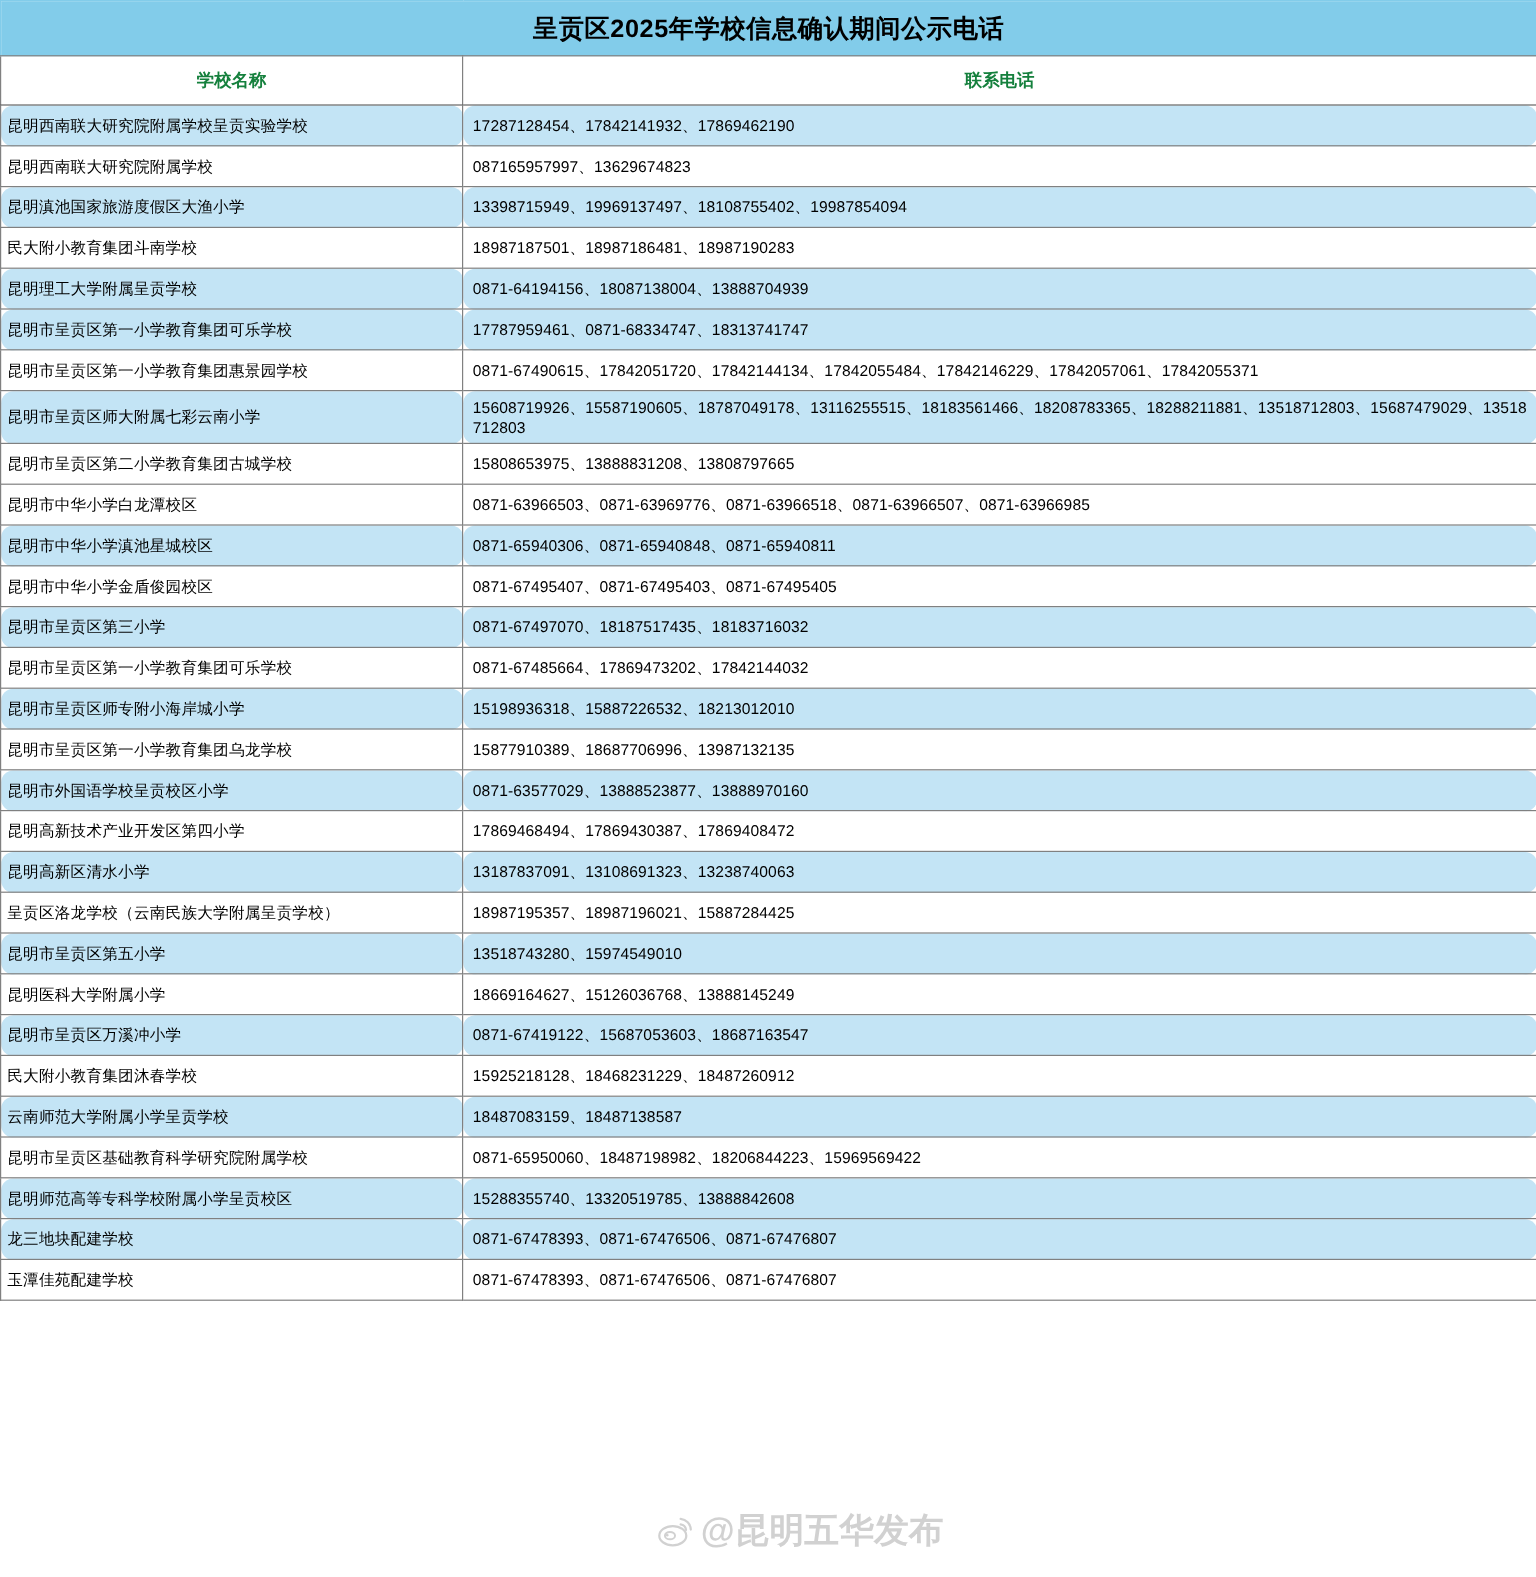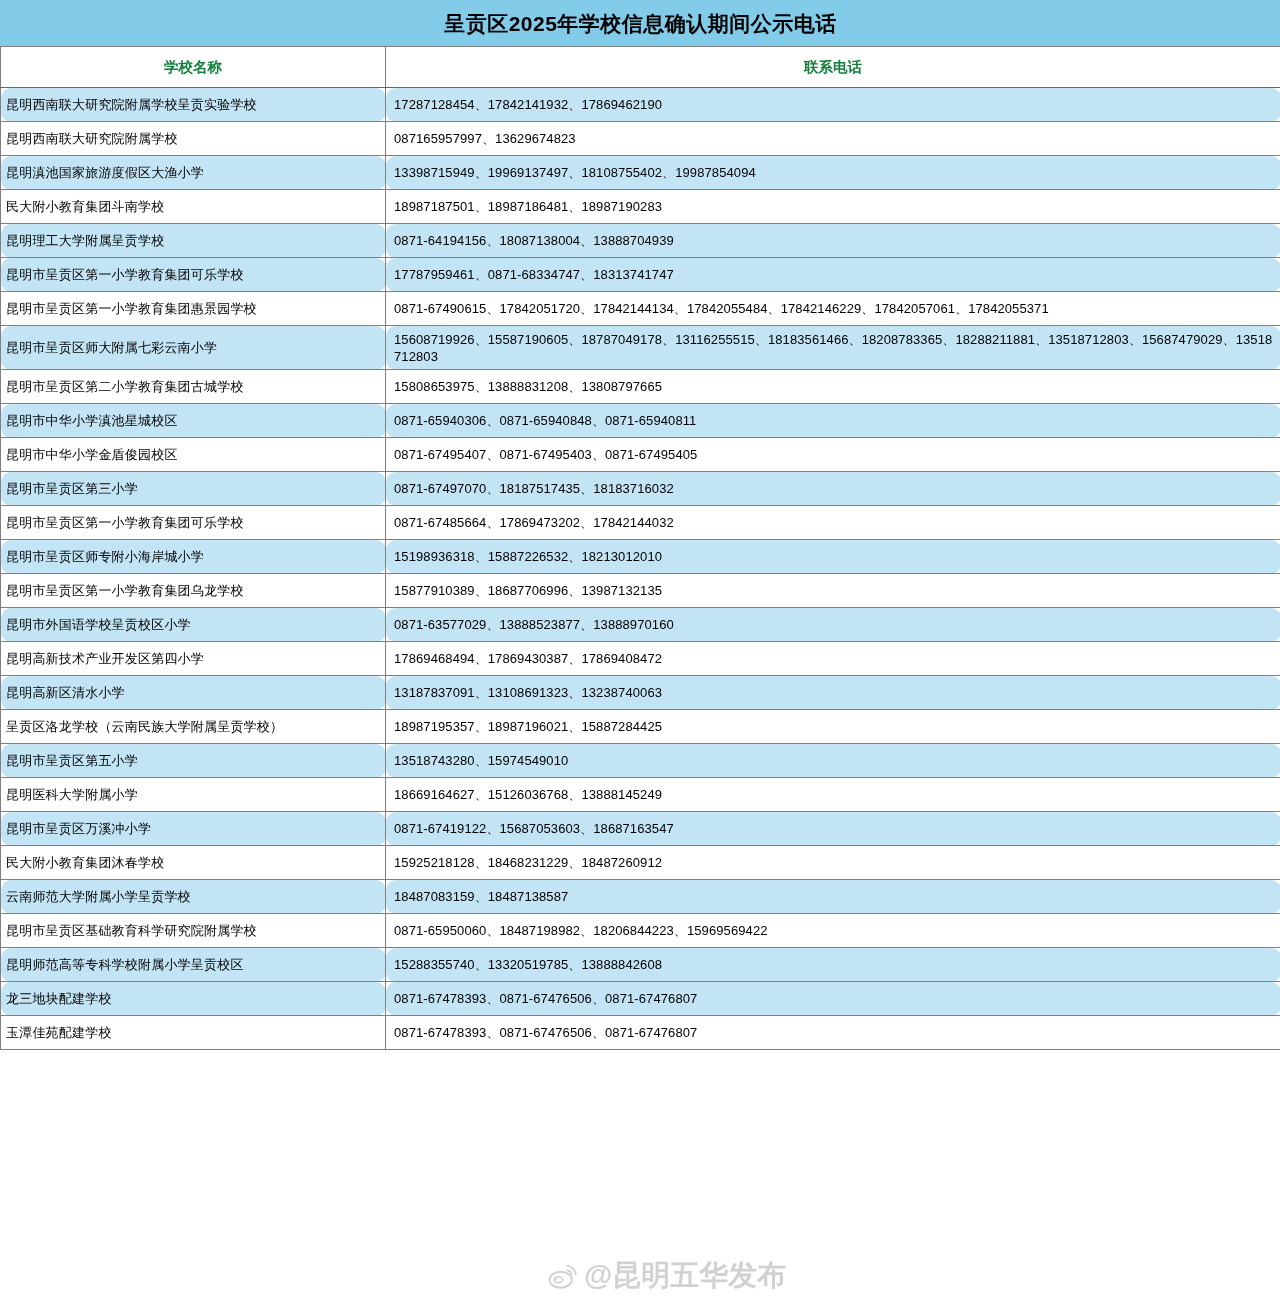--- a/index.html
+++ b/index.html
@@ -155,20 +155,24 @@
           <td class="c-phone">0871-67490615、17842051720、17842144134、17842055484、17842146229、17842057061、17842055371</td>
         </tr>
         <tr class="data-row shade tall">
           <td class="c-name">昆明市呈贡区师大附属七彩云南小学</td>
           <td class="c-phone">15608719926、15587190605、18787049178、13116255515、18183561466、18208783365、18288211881、13518712803、15687479029、13518712803</td>
         </tr>
         <tr class="data-row plain">
           <td class="c-name">昆明市呈贡区第二小学教育集团古城学校</td>
           <td class="c-phone">15808653975、13888831208、13808797665</td>
         </tr>
+        <tr class="data-row plain">
+          <td class="c-name">昆明市中华小学白龙潭校区</td>
+          <td class="c-phone">0871-63966503、0871-63969776、0871-63966518、0871-63966507、0871-63966985</td>
+        </tr>
         <tr class="data-row shade">
           <td class="c-name">昆明市中华小学滇池星城校区</td>
           <td class="c-phone">0871-65940306、0871-65940848、0871-65940811</td>
         </tr>
         <tr class="data-row plain">
           <td class="c-name">昆明市中华小学金盾俊园校区</td>
           <td class="c-phone">0871-67495407、0871-67495403、0871-67495405</td>
         </tr>
         <tr class="data-row shade">
           <td class="c-name">昆明市呈贡区第三小学</td>

